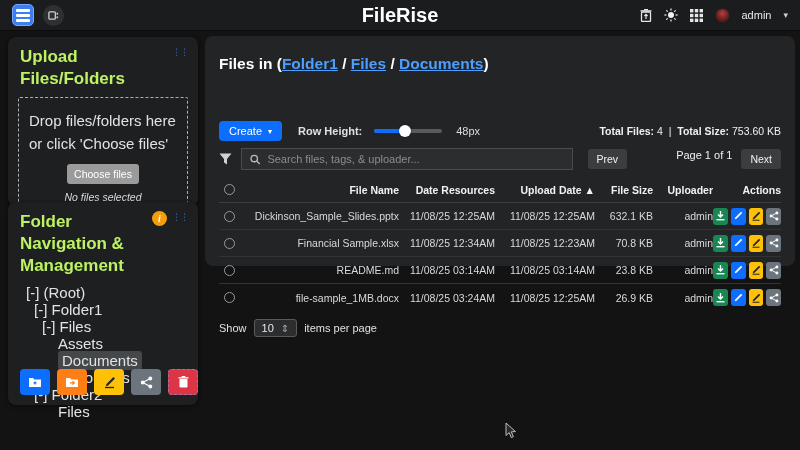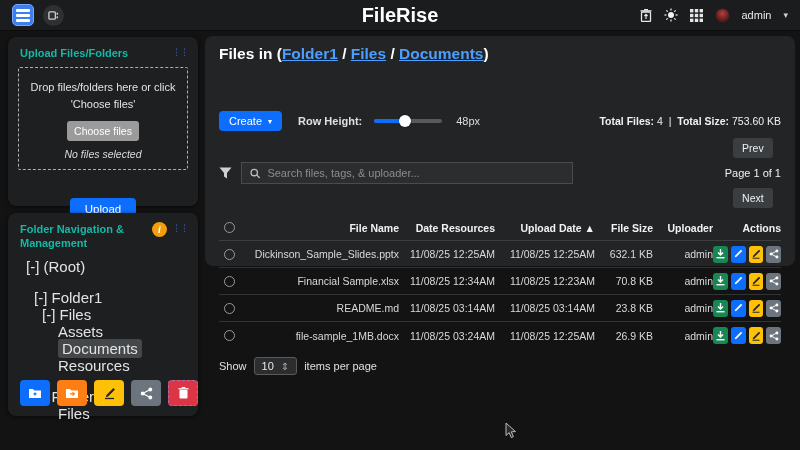--- a/index.html
+++ b/index.html
@@ -41,64 +41,64 @@
   }
   .user-name { font-size:11px; color:#e8e8e8; cursor:pointer; }
   .caret { font-size:9px; color:#cfcfcf; cursor:pointer; }
 
   
   .card {
     position:absolute; left:8px; width:190px; background:#1d1f21;
     border-radius:8px; box-shadow:0 1px 4px rgba(0,0,0,.6);
   }
   #upload-card { top:37px; height:169px; }
-  #folder-card { top:213px; height:203px; }
+  #folder-card { top:202px; height:203px; }
   .card-head { display:flex; align-items:flex-start; padding:9px 10px 4px 12px; }
-  .card-title { font-size:11px; font-weight:bold; color:#14b8a6; line-height:1.3; }
+  .card-title { font-size:17px; font-weight:bold; color:#bef264; line-height:1.3; }
   .drag-dots { color:#3e6fd0; font-size:9px; letter-spacing:-1px; margin-left:auto; line-height:1; padding-top:2px; }
   .info-badge {
     width:15px; height:15px; border-radius:50%; background:#f59e0b; color:#fff;
     font-size:10px; font-weight:bold; display:flex; align-items:center; justify-content:center;
     margin-left:auto; margin-right:5px; cursor:pointer; font-family:"Liberation Serif", serif; font-style:italic;
   }
   .dropzone {
     margin:3px 10px 0; border:1px dashed #aeaeae; border-radius:2px;
     padding:11px 6px 9px; text-align:center;
   }
-  .dropzone-text { color:#e2e2e2; font-size:11px; line-height:1.55; text-align:center; padding:0 4px; }
+  .dropzone-text { color:#e2e2e2; font-size:15px; line-height:1.55; text-align:left; padding:0 4px; }
   .choose-btn {
     background:#9b9b9b; color:#fff; font-size:10.5px; border:none;
     padding:4px 7px; border-radius:3px; margin:8px 0 7px; cursor:pointer;
   }
   .no-files { color:#dcdcdc; font-size:10.5px;font-style:italic; }
   .upload-btn {
     background:#0d6efd; color:#fff; font-size:11.5px; border:none;
     padding:5px 15px; border-radius:4px; margin:28px auto 0; display:block; cursor:pointer;
   }
   
   .tree { padding:3px 8px 0; font-size:15px; color:#e3e3e3; }
   .tree-item { line-height:17px; white-space:nowrap; cursor:pointer; }
-  .ind0 { padding-left:10px; } .ind1 { padding-left:18px;margin-top:14px; }
+  .ind0 { padding-left:10px; } .ind1 { padding-left:18px; }
   .ind2 { padding-left:26px; } .ind3 { padding-left:42px; }
   .tree-item.selected .tree-label { background:#44484b; border-radius:3px; padding:1px 4px; }
   .folder-actions { position:absolute; left:12px; bottom:10px; display:flex; gap:7px; }
   .fbtn {
     width:30px; height:26px; border-radius:4px; border:none; cursor:pointer;
     display:flex; align-items:center; justify-content:center;
   }
   .fbtn-blue { background:#0d6efd; } .fbtn-orange { background:#fd7e14; }
   .fbtn-yellow { background:#ffc107; } .fbtn-gray { background:#6c757d; }
   .fbtn-red { background:#dc3545; outline:1px dashed rgba(130,160,255,.55); outline-offset:-1px; }
 
   
   #main-panel {
     position:absolute; left:205px; top:36px; width:590px; height:230px;
     background:#222426; border-radius:8px;
   }
-  .main-title { padding:9px 14px 2px; font-size:15.5px; font-weight:bold; color:#fff; }
+  .main-title { padding:19px 14px 2px; font-size:15.5px; font-weight:bold; color:#fff; }
   .crumb-link { color:#4d9fff; text-decoration:underline; cursor:pointer; }
   .toolbar { display:flex; align-items:center; padding:4px 14px 2px;margin-top:42px; }
   .create-btn {
     background:#0d6efd; color:#fff; border:none; border-radius:4px;
     font-size:11px; padding:4px 10px; display:flex; align-items:center; gap:6px; cursor:pointer;
   }
   .create-caret { font-size:8px; }
   .rh-label { font-size:11px; font-weight:bold; color:#e0e0e0; margin-left:16px; }
   .slider { width:68px; height:4px; background:#5a5a5a; border-radius:2px; margin-left:12px; position:relative; cursor:pointer; }
   .slider-fill { width:46%; height:100%; background:#0d6efd; border-radius:2px; }
@@ -112,26 +112,26 @@
   .search-row { display:flex; align-items:center; padding:5px 14px 2px; gap:9px; }
   .search-box {
     width:332px; height:22px; background:#2b2d2f; border:1px solid #4b4b4b;
     border-radius:0; display:flex; align-items:center; padding:0 8px; gap:7px;
   }
   .search-box input {
     background:transparent; border:none; outline:none; color:#ccc;
     font-size:11px; width:100%; font-family:"Liberation Sans", sans-serif;
   }
   .search-box input::placeholder { color:#8d8d8d; }
-  .pager { margin-left:auto; display:flex; align-items:center; gap:9px;flex-direction:column; }
+  .pager { margin-left:auto; display:flex; align-items:flex-start; gap:9px; }
   .page-btn {
     background:#3b3e40; color:#f0f0f0; border:none; border-radius:3px;
     font-size:10.5px; padding:4px 9px; cursor:pointer;
   }
-  .page-info { font-size:11px; color:#f0f0f0; }
+  .page-info { font-size:11px; color:#f0f0f0;margin-left:40px; }
   
   .ftable { margin:5px 14px 0; }
   .trow {
     display:grid; grid-template-columns:26px 154px 96px 100px 58px 60px 1fr;
     align-items:center; height:27px; border-bottom:1px solid #313335;text-align:right;
   }
   .trow.thead { height:26px; font-weight:bold; color:#f2f2f2; font-size:10.5px; border-bottom:1px solid #3c3e40; }
   .trow .cell { font-size:10.5px; color:#d9d9d9; overflow:hidden; white-space:nowrap; }
   .trow.thead .cell { color:#f2f2f2; }
   .cbx {

